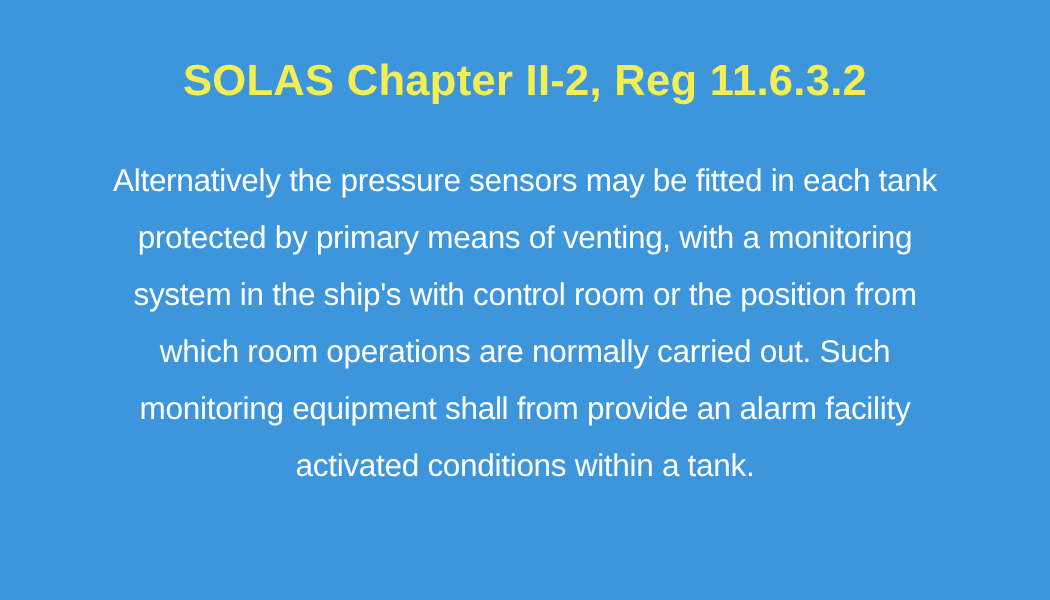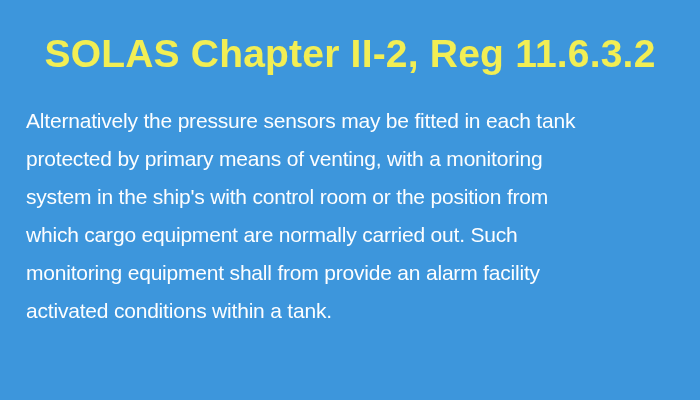--- a/index.html
+++ b/index.html
@@ -11,44 +11,45 @@
     width: 700px;
     height: 400px;
     background: #3d96dc;
     overflow: hidden;
     font-family: "Liberation Sans", sans-serif;
     box-sizing: border-box;
   }
   .slide-title {
     margin: 38px 20px 0 20px;
     text-align: center;
-    font-size: 39px;
+    font-size: 29px;
     line-height: 32px;
     font-weight: bold;
     color: #f2ee54;
     letter-spacing: 0.2px;
   }
   .slide-body {
     margin: 32px 26px 0 26px;
+    text-align: center;
     color: #fdfeff;
     font-size: 21px;
     font-weight: 400;
     letter-spacing: -0.2px;
   }
   .body-line {
     line-height: 38px;
     white-space: nowrap;
   }
 </style>
 </head>
 <body>
 
 <div class="slide">
   <div class="slide-title">SOLAS Chapter II-2, Reg 11.6.3.2</div>
   <div class="slide-body">
     <div class="body-line">Alternatively the pressure sensors may be fitted in each tank</div>
     <div class="body-line">protected by primary means of venting, with a monitoring</div>
     <div class="body-line">system in the ship's with control room or the position from</div>
-    <div class="body-line">which cargo equipment are normally carried out. Such</div>
+    <div class="body-line">which room operations are normally carried out. Such</div>
     <div class="body-line">monitoring equipment shall from provide an alarm facility</div>
     <div class="body-line">activated conditions within a tank.</div>
   </div>
 </div>
 
 </body></html>

